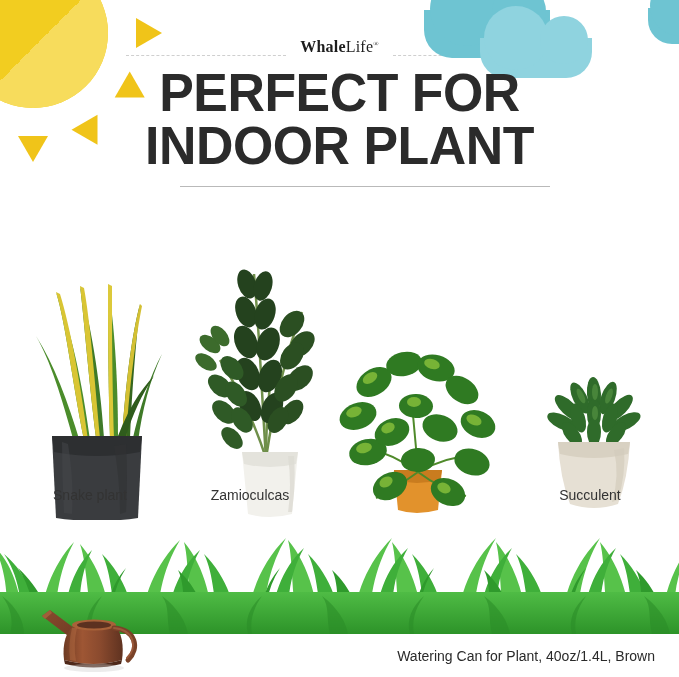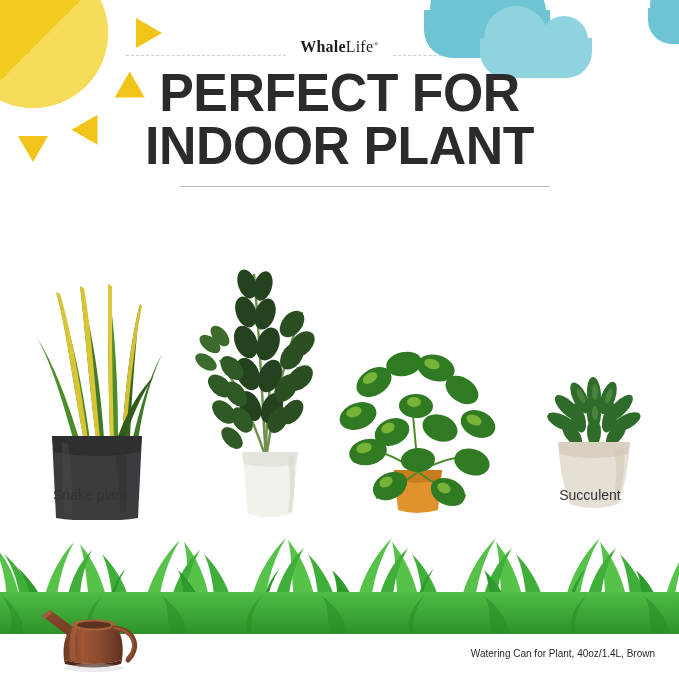--- a/index.html
+++ b/index.html
@@ -196,21 +196,21 @@
     height: 72px;
   }
 
   
   .caption {
     position: absolute;
     left: 0;
     right: 24px;
     top: 648px;
     text-align: right;
-    font-size: 10px;
+    font-size: 14px;
     color: #2a2a2a;
     white-space: nowrap;
     padding-left: 15px;
   }
 </style>
 </head>
 <body>
 
 <div id="canvas">
 
@@ -380,20 +380,21 @@
         <path d="M24 82 L96 82 Q94 118 84 144 Q60 152 36 144 Q26 118 24 82 Z" fill="#e6e0d4"></path>
         <path d="M24 82 L96 82 Q95 90 94 94 Q60 102 26 94 Q25 90 24 82 Z" fill="#d8d1c2"></path>
         <path d="M80 90 Q86 116 78 142 L84 140 Q92 114 90 88 Z" fill="#d3ccbc" opacity="0.7"></path>
       </svg>
     </div>
 
   </div>
 
   <div class="labels">
     <div class="label" style="left:20px; width:140px;">Snake plant</div>
+    <div class="label" style="left:180px; width:140px;">Zamioculcas</div>
     <div class="label" style="left:520px; width:140px;">Succulent</div>
   </div>
 
   <div class="grass-band">
     <svg width="679" height="110" viewBox="0 0 679 110" preserveAspectRatio="none">
       <g fill="#57c24a">
         <path d="M4 110 C10 78 6 46 -6 22 C16 44 24 80 22 110 Z"></path>
         <path d="M40 110 C40 74 52 42 74 18 C58 48 54 80 56 110 Z"></path>
         <path d="M96 110 C86 76 88 44 80 20 C102 46 110 80 112 110 Z"></path>
         <path d="M140 110 C142 72 156 40 180 16 C162 46 156 80 158 110 Z"></path>

